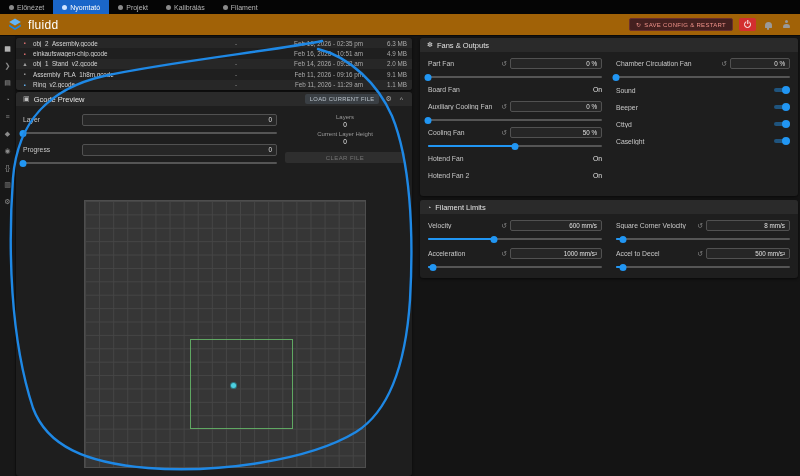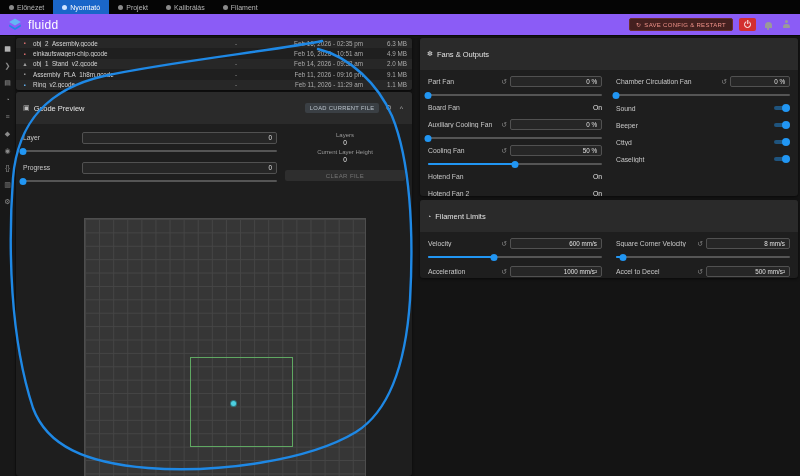--- a/index.html
+++ b/index.html
@@ -9,21 +9,21 @@
 
   
   .toptabs{position:absolute;left:0;top:0;width:800px;height:14px;background:#050505;
     display:flex;align-items:stretch;font-size:7px;color:#b5b5b5;}
   .toptab{display:flex;align-items:center;gap:3px;padding:0 9px;cursor:pointer;white-space:nowrap;}
   .toptab.active{background:#1a66c9;color:#fff;}
   .tabdot{width:5px;height:5px;border-radius:50%;background:#8a8a8a;flex:0 0 auto;}
   .toptab.active .tabdot{background:#cfe3ff;}
 
   
-  .appbar{position:absolute;left:0;top:14px;width:800px;height:22px;background:#8b5cf6;
+  .appbar{position:absolute;left:0;top:14px;width:800px;height:22px;background:#a16207;
     display:flex;align-items:center;padding:0 8px;gap:6px;border-bottom:1px solid #0a0a0a;}
   .appname{color:#fff;font-size:12px;letter-spacing:.3px;}
   .spacer{flex:1;}
   .savebtn{background:#44201f;border:1px solid #6b2f2c;color:#f0928a;font-size:6px;height:13px;
     padding:0 6px;border-radius:2px;display:flex;align-items:center;gap:3px;letter-spacing:.3px;cursor:pointer;}
   .estop{width:17px;height:13px;background:#d32f2f;border:none;border-radius:2px;
     display:flex;align-items:center;justify-content:center;cursor:pointer;}
   .power{width:7px;height:7px;border:1.2px solid #fff;border-radius:50%;position:relative;}
   .power::after{content:"";position:absolute;left:50%;transform:translateX(-50%);top:-2px;width:1.4px;height:3.6px;background:#fff;box-shadow:0 0 0 1px #d32f2f;}
   .iconbtn{display:flex;align-items:center;justify-content:center;width:12px;height:14px;cursor:pointer;}
@@ -34,21 +34,21 @@
   .person::after{content:"";position:absolute;left:1px;top:4.2px;width:7.4px;height:4.2px;border-radius:4px 4px 1px 1px;background:#9a9a9a;}
 
   
   .sidebar{position:absolute;left:0;top:36px;bottom:0;width:15px;background:#181818;
     display:flex;flex-direction:column;align-items:center;padding-top:9px;gap:9px;}
   .sbicon{font-size:7px;line-height:8px;color:#8a8a8a;cursor:pointer;}
   .sbicon.active{color:#e8e8e8;}
 
   
   .card{position:absolute;background:#1e1e1e;border-radius:3px;box-shadow:0 1px 3px rgba(0,0,0,.6);overflow:hidden;}
-  .cardhead{height:14px;background:#2a2a2a;display:flex;align-items:center;gap:4px;padding:16px 7px;
+  .cardhead{height:14px;background:#2a2a2a;display:flex;align-items:center;gap:4px;padding:7px 7px;
     font-size:7.5px;color:#e2e2e2;}
   .hicon{font-size:7px;color:#bdbdbd;}
   .hbtn{font-size:7px;color:#a8a8a8;cursor:pointer;padding:0 2px;}
 
   
   .filescard{left:16px;top:38px;width:396px;height:52px;}
   .filerow{display:flex;align-items:center;height:10.4px;font-size:6.3px;color:#b9b9b9;padding:0 5px;gap:4px;cursor:pointer;}
   .filerow:nth-child(odd){background:#272727;}
   .filerow:nth-child(even){background:#1f1f1f;}
   .ficon{width:8px;font-size:5.5px;text-align:center;}

